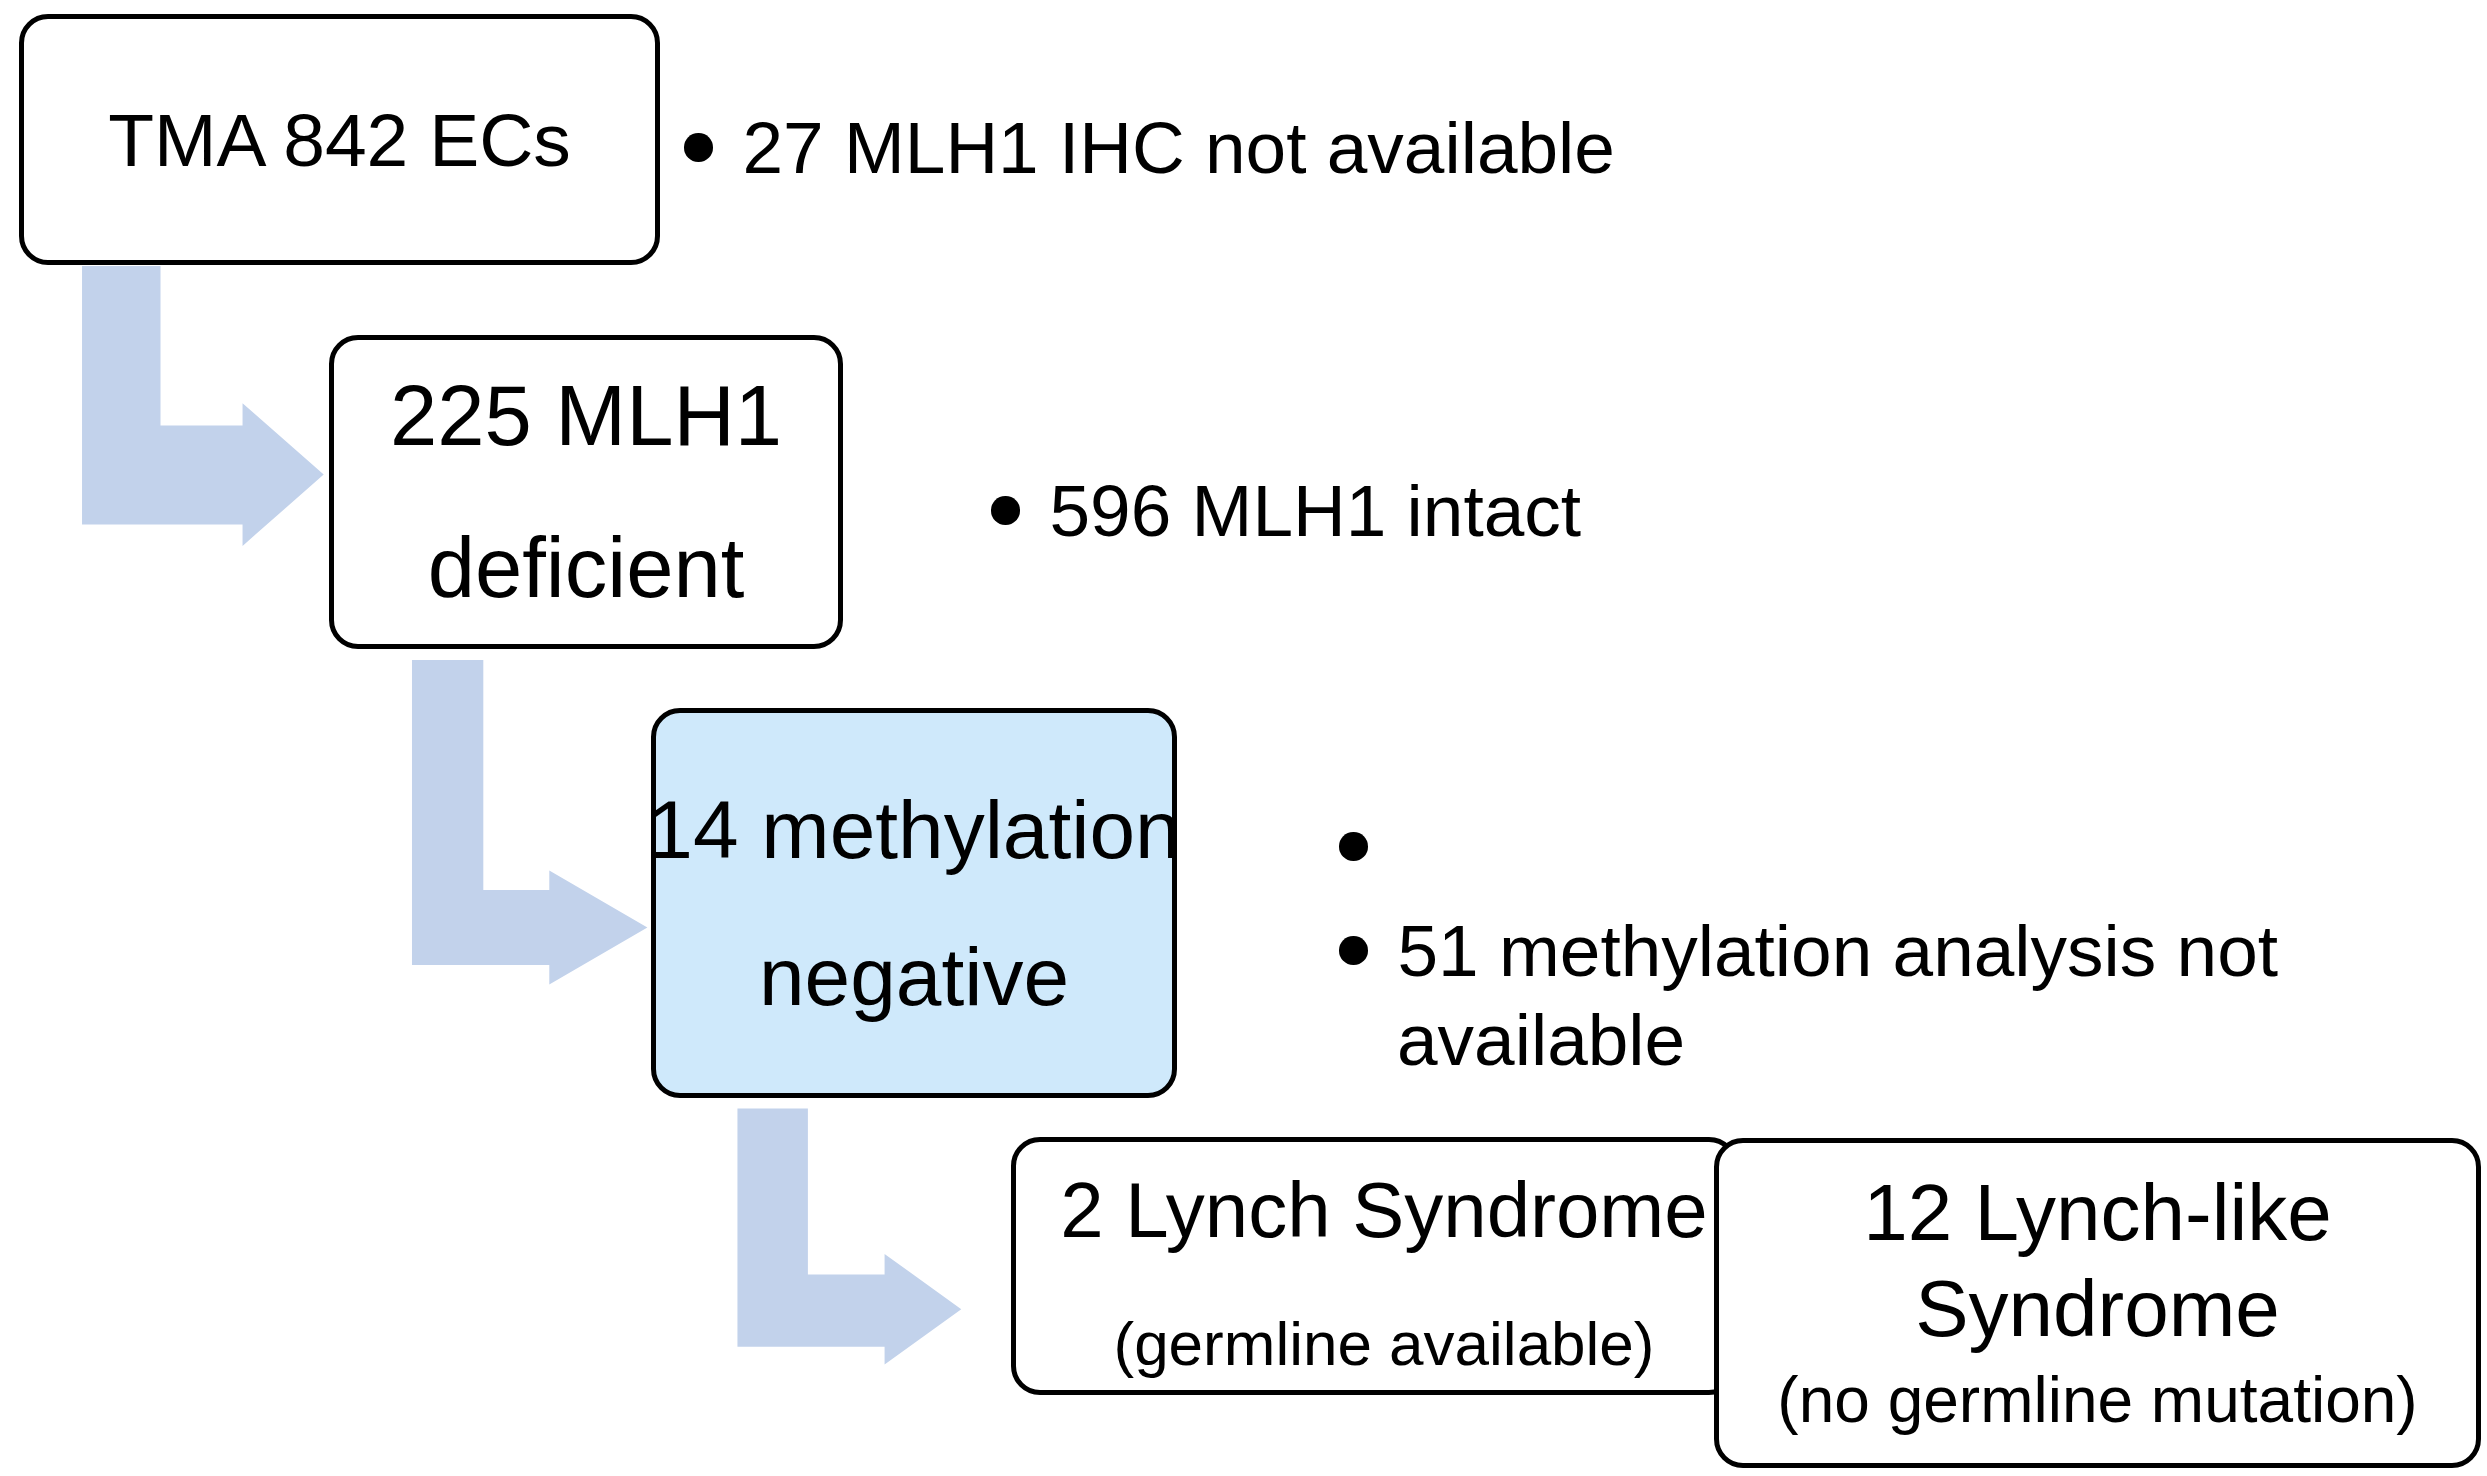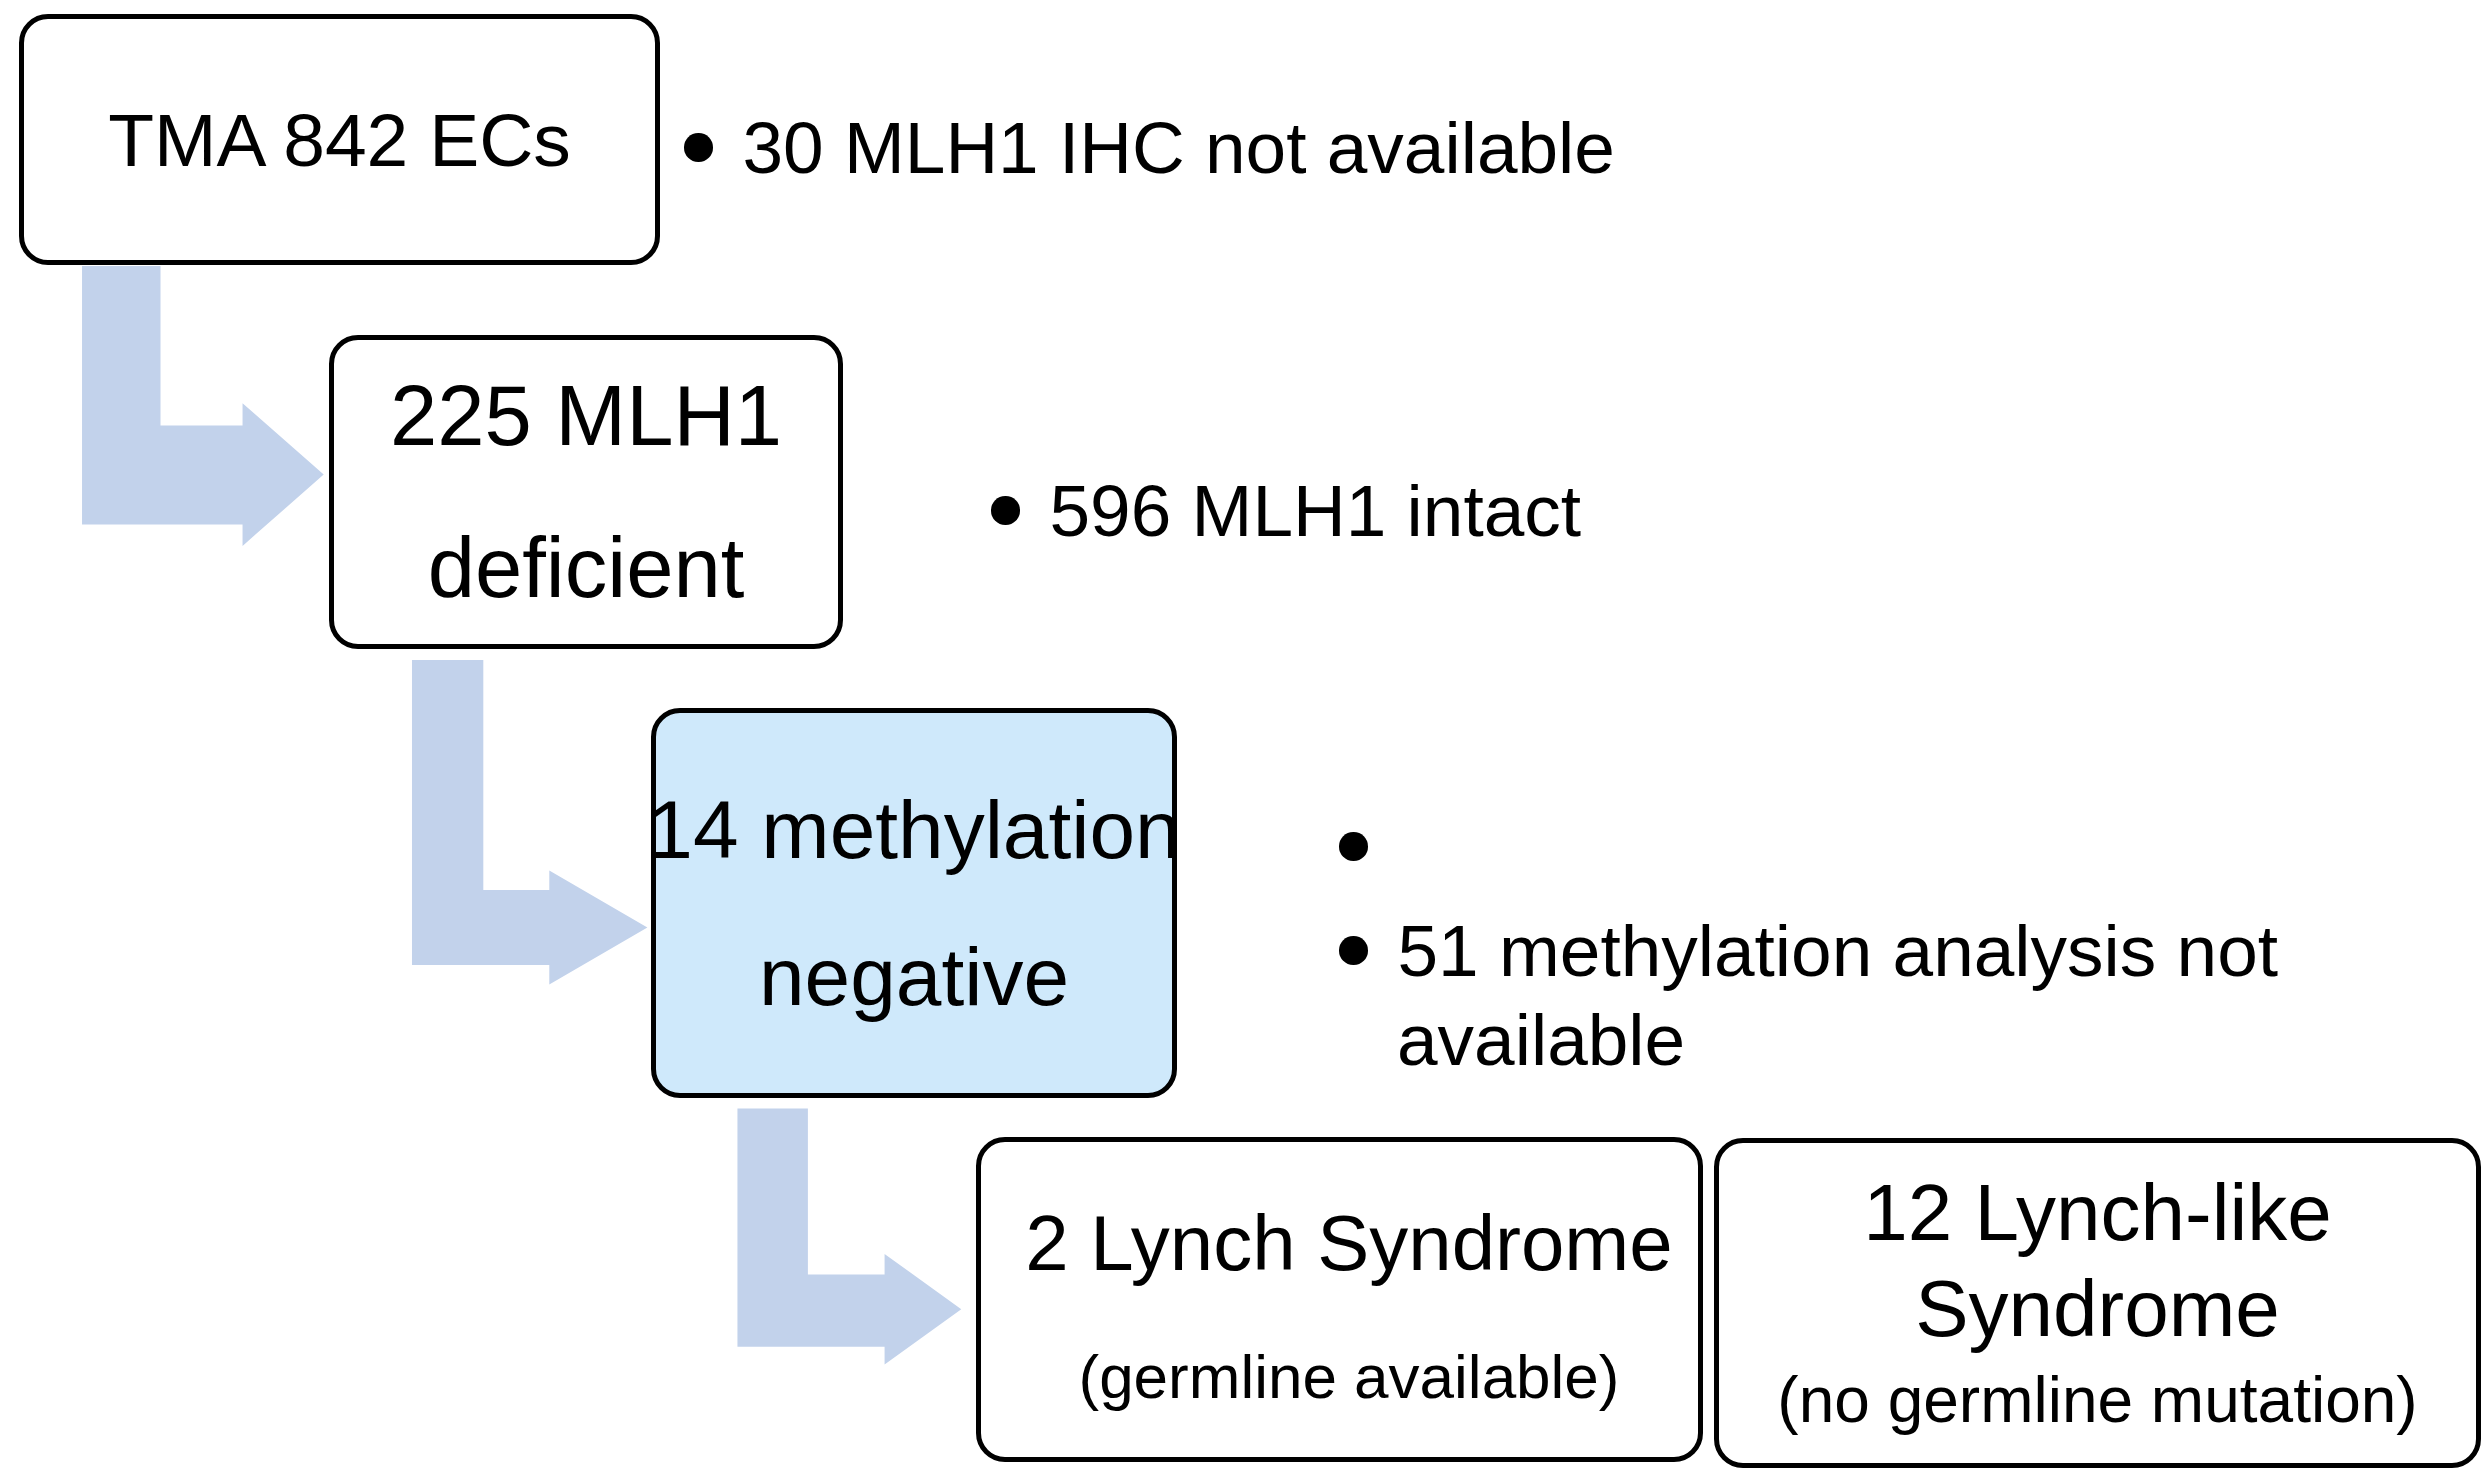--- a/index.html
+++ b/index.html
@@ -19,21 +19,21 @@
 
   .node {
     position:absolute; background:var(--box-fill);
     border:5.4px solid var(--box-border); border-radius:29px;
     display:flex; flex-direction:column; align-items:center; justify-content:center;
     text-align:center; white-space:nowrap;
   }
   #node-tma          { left:19px;   top:14.3px;   width:641px; height:251px; }
   #node-deficient    { left:329px;  top:335px;  width:514px; height:314px; }
   #node-meth         { left:651px;  top:708px;  width:526px; height:390px; background:var(--highlight-box-fill); }
-  #node-lynch        { left:976px; top:1137px; width:727px; height:325px; padding-top:12.5px;padding-left:19px; }
+  #node-lynch        { left:1011px; top:1137px; width:727px; height:258px; padding-top:12.5px;padding-left:19px; }
   #node-lynch-like   { left:1714px; top:1138px; width:767px; height:330px; }
 
   #node-tma .node-line        { font-size:75px; line-height:1.2; }
   #node-deficient .node-line  { font-size:85px; line-height:152px; }
   #node-meth .node-line       { font-size:82px; line-height:147px; }
   #node-lynch .node-title     { font-size:78px; line-height:98px; margin-bottom:45px; }
   #node-lynch .node-subtitle  { font-size:62px; line-height:80px; }
   #node-lynch-like .node-line    { font-size:80px; line-height:96px; }
   #node-lynch-like .node-subtitle{ font-size:64px; line-height:82px; margin-top:1.8px; }
 
@@ -79,21 +79,21 @@
   </div>
 
   <div class="node" id="node-lynch-like">
     <div class="node-line">12 Lynch-like</div>
     <div class="node-line">Syndrome</div>
     <div class="node-subtitle">(no germline mutation)</div>
   </div>
 
   <div class="note" id="note-1">
     <span class="dot"></span>
-    <span class="note-text">30 MLH1 IHC not available</span>
+    <span class="note-text">27 MLH1 IHC not available</span>
   </div>
 
   <div class="note" id="note-2">
     <span class="dot"></span>
     <span class="note-text">596 MLH1 intact</span>
   </div>
 
   <div class="note" id="note-3">
     <span class="dot"></span>
   </div>

